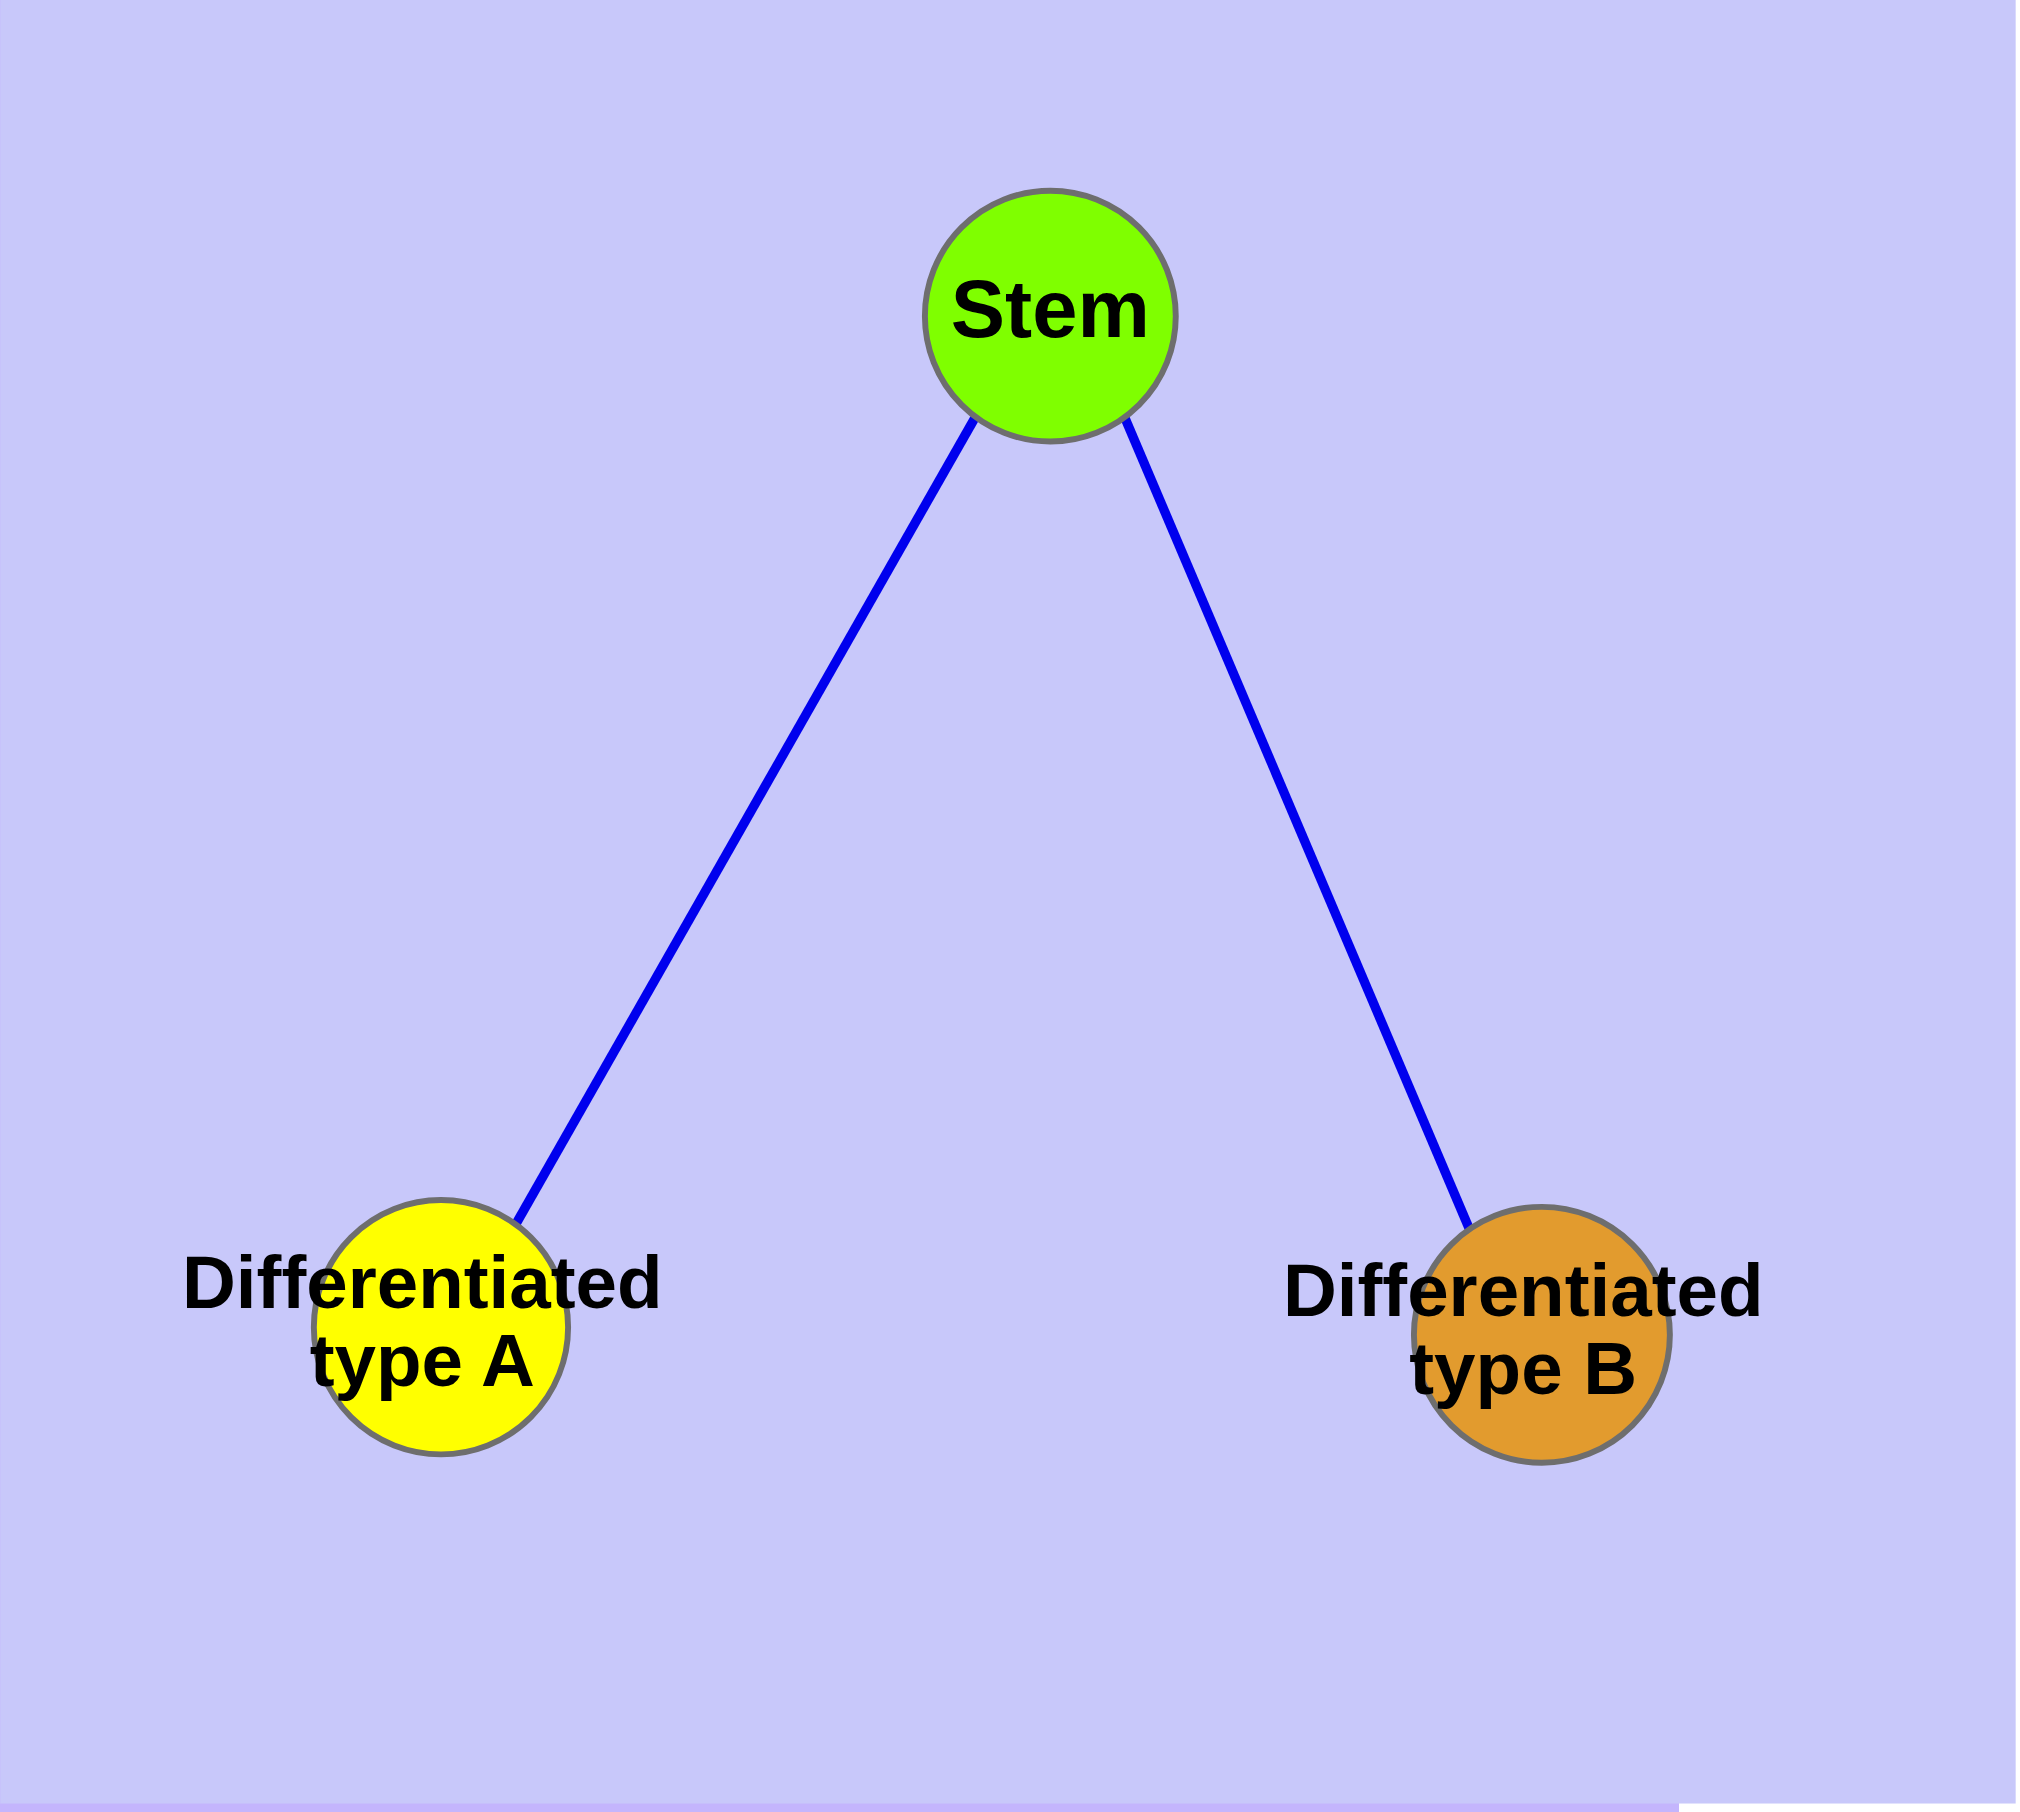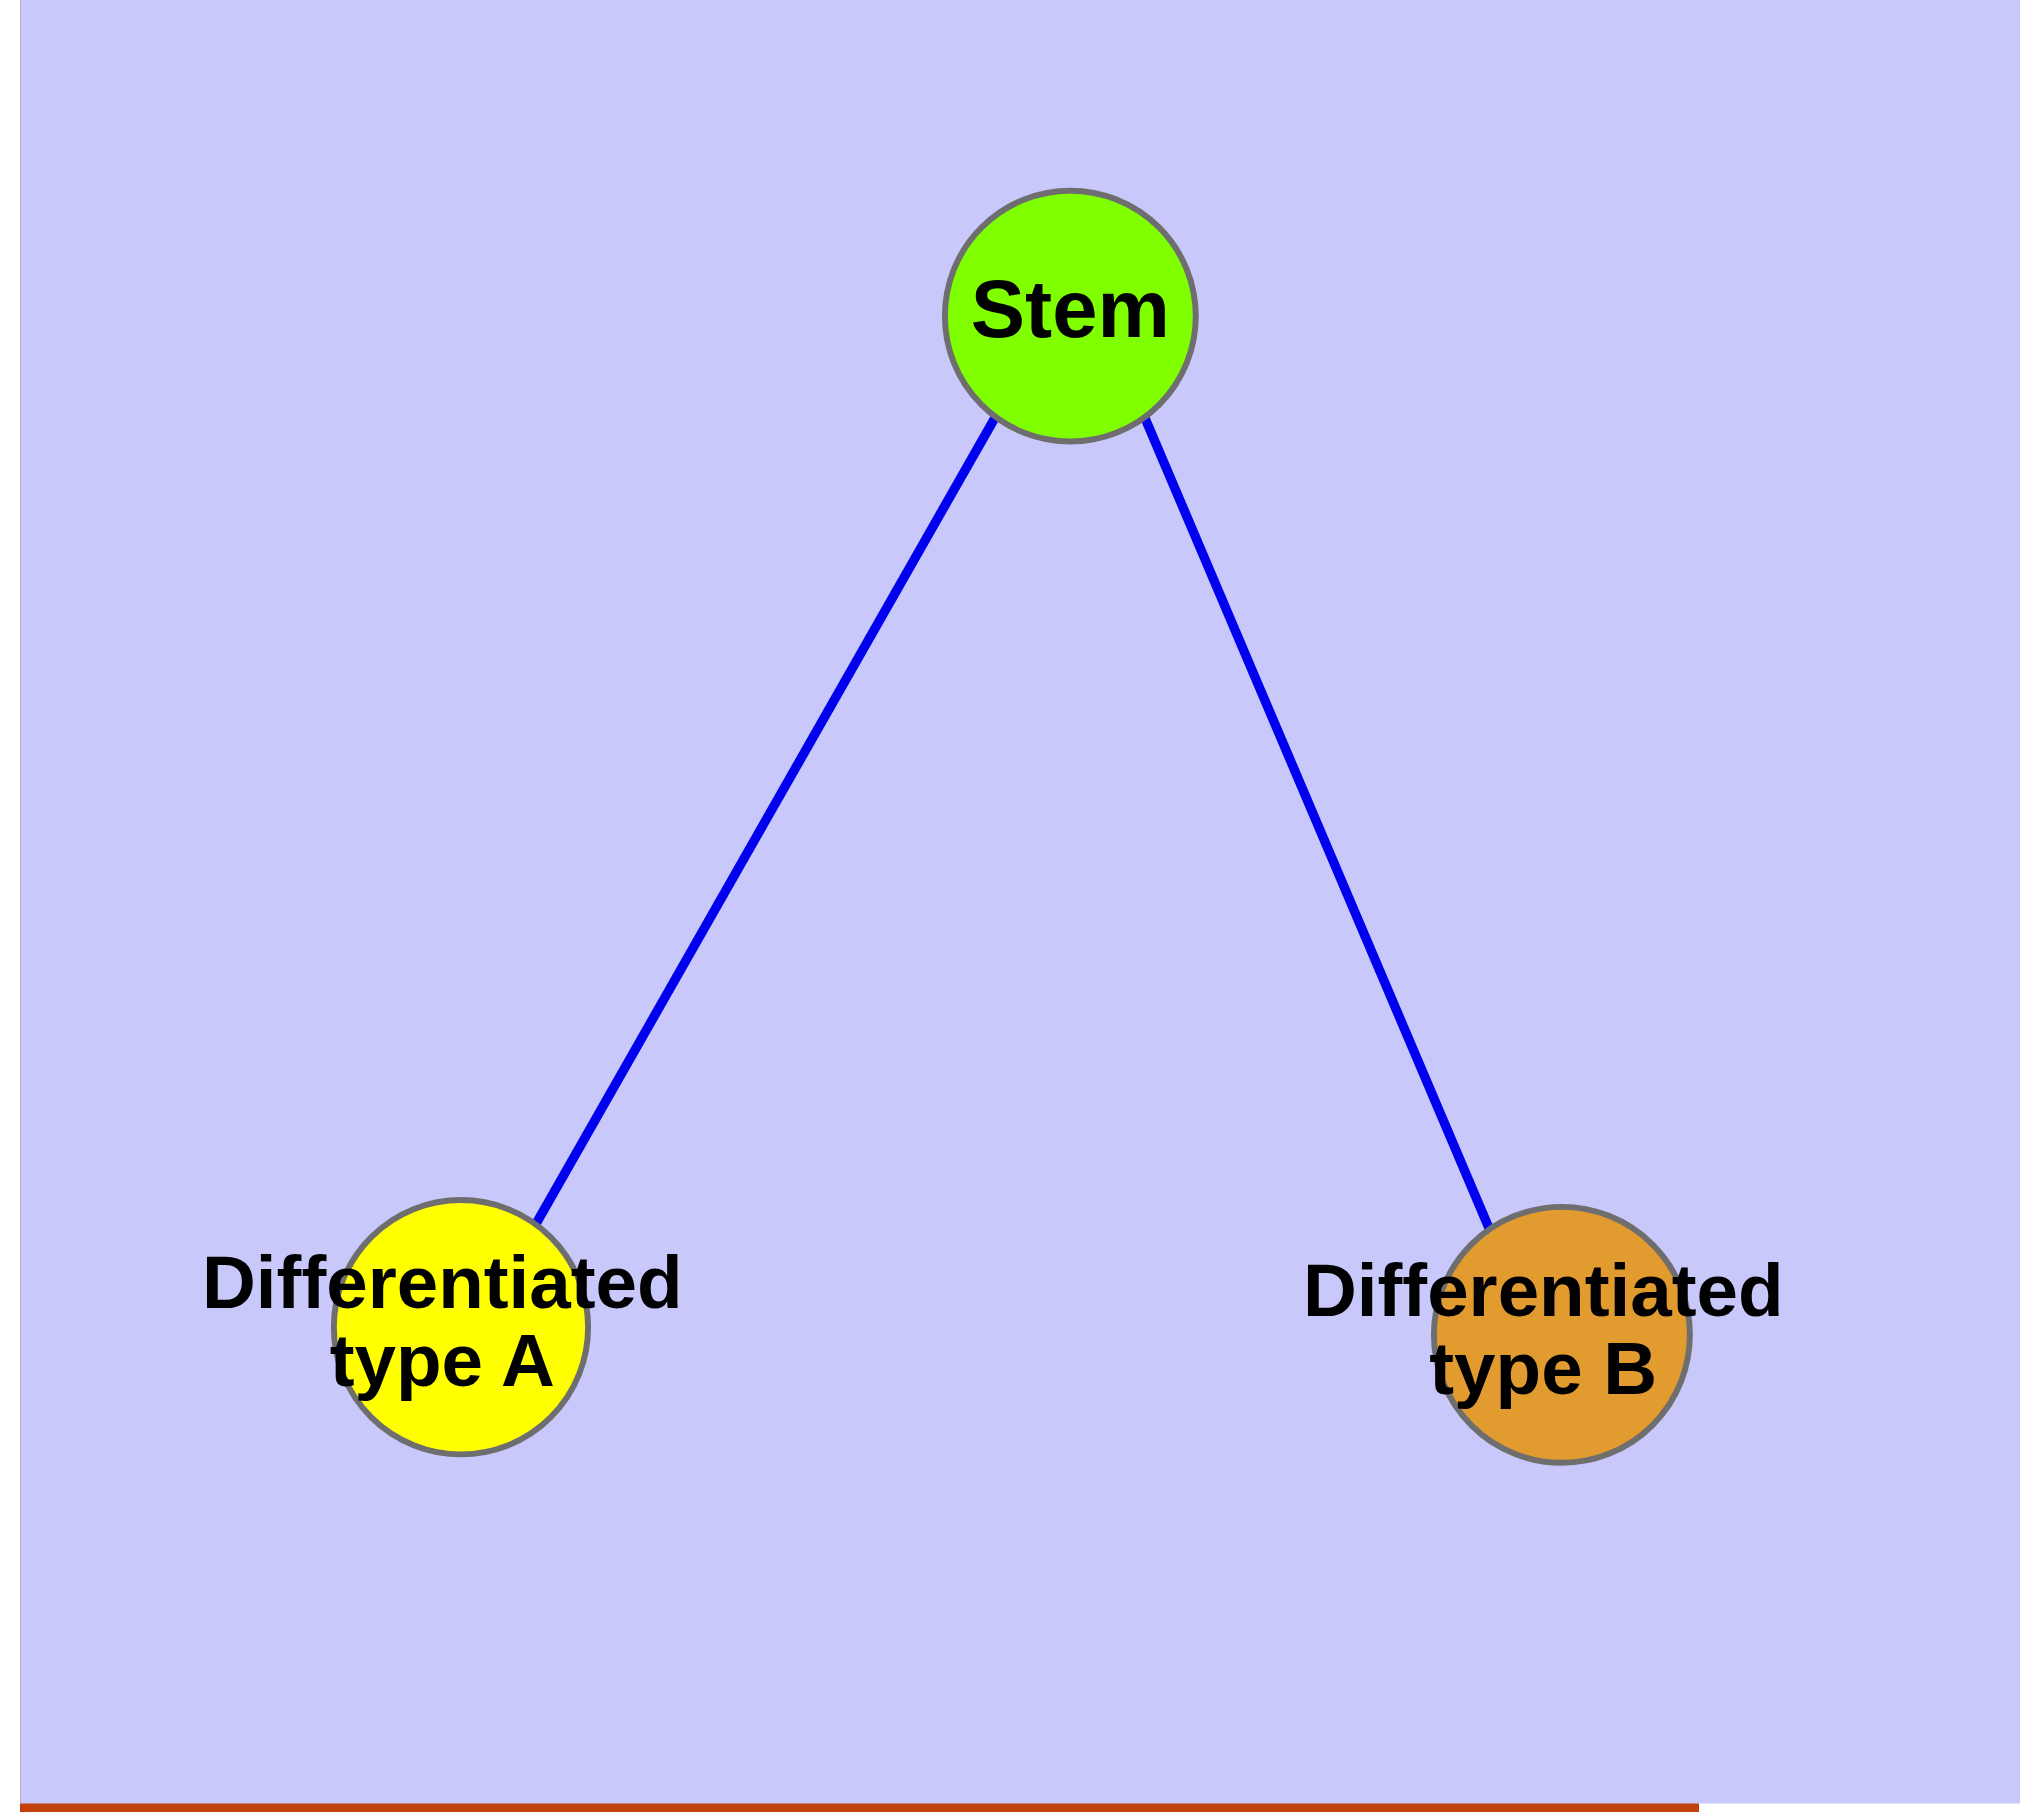--- a/index.html
+++ b/index.html
@@ -29,21 +29,21 @@
     font-family: "Liberation Sans", sans-serif;
     font-weight: bold;
     fill: #000000;
     text-anchor: middle;
     dominant-baseline: middle;
   }
 </style>
 </head>
 <body style="width: 2021px; height: 1812px;">
 
-<div id="graph-canvas" style="width: 1679px; height: 1812px; background: #c2410c; margin-left: 20px;">
+<div id="graph-canvas" style="width: 1679px; height: 1812px; background: #c4b5fd;">
   <svg id="graph-svg" width="2021" height="1812" viewBox="0 0 2384 2138">
     <rect id="bg-rect" x="0" y="0" width="2378" height="2128" fill="#c8c8fa"></rect>
     <g id="edges-layer">
         <line x1="1150" y1="493" x2="608" y2="1445" stroke="#0000ee" stroke-width="11" stroke-linecap="butt"></line>
         <line x1="1327" y1="493" x2="1733" y2="1449" stroke="#0000ee" stroke-width="11" stroke-linecap="butt"></line>
       </g>
     <g id="nodes-layer">
         <circle cx="1239" cy="373" r="148" fill="#7fff00" stroke="#6e6e6e" stroke-width="7"></circle>
         <circle cx="520" cy="1566" r="150" fill="#ffff00" stroke="#6e6e6e" stroke-width="7"></circle>
         <circle cx="1819" cy="1575" r="151" fill="#e29b2e" stroke="#6e6e6e" stroke-width="7"></circle>

